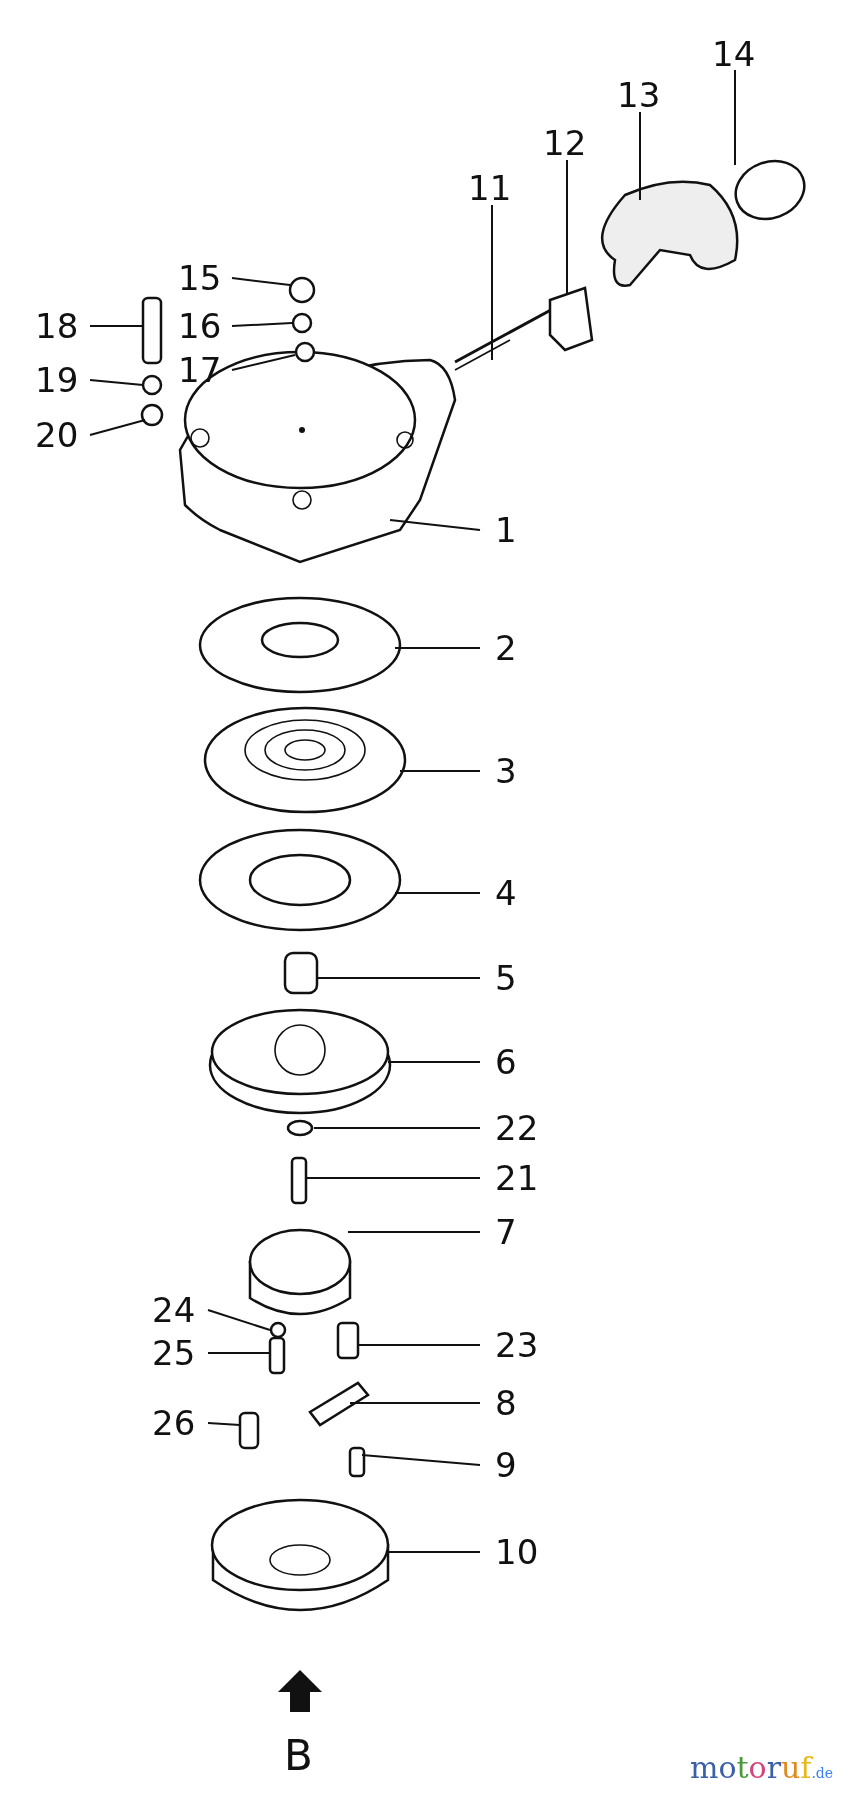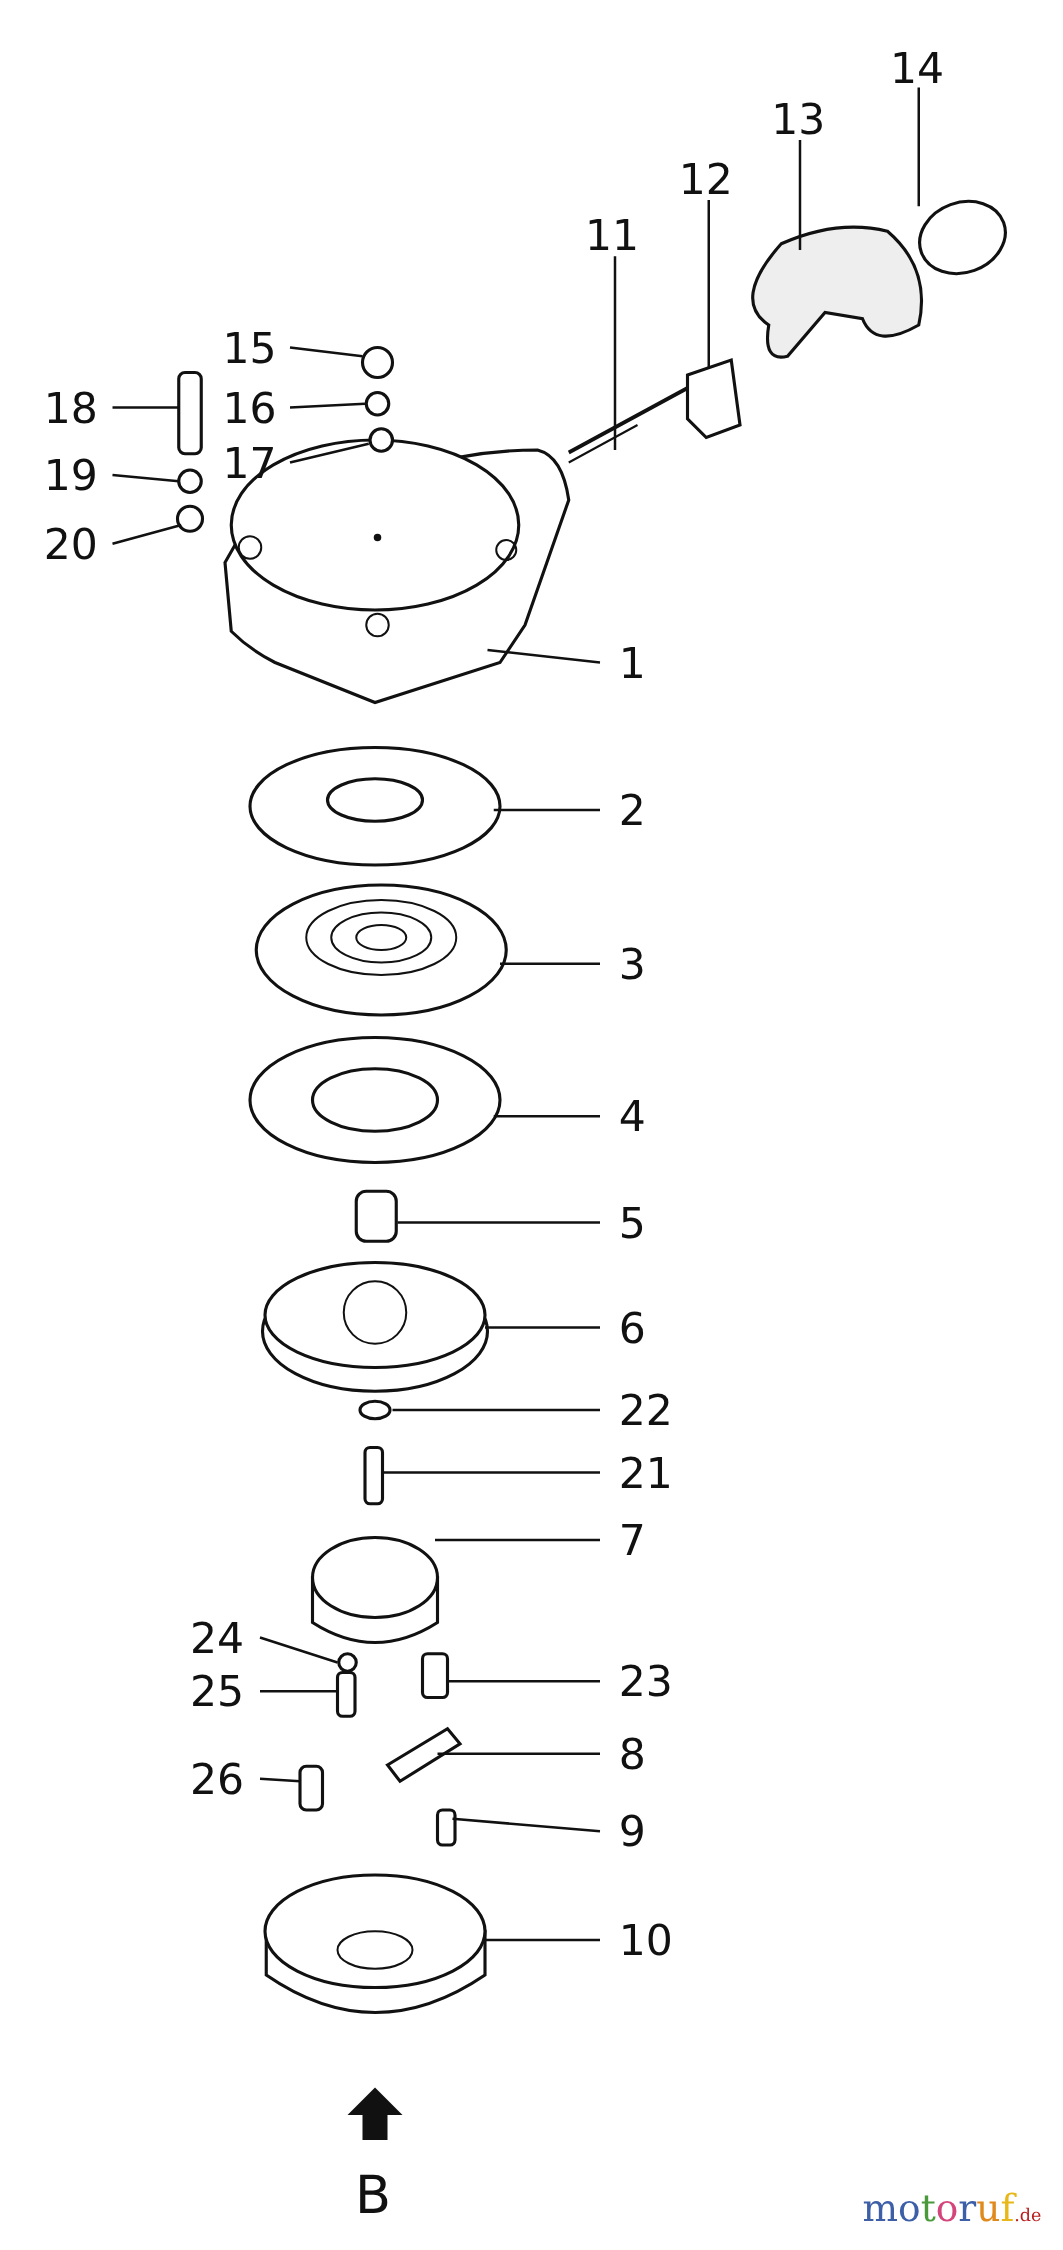--- a/index.html
+++ b/index.html
@@ -5,21 +5,21 @@
   html,body{margin:0;padding:0;background:#fff;}
   body{width:850px;height:1800px;position:relative;overflow:hidden;font-family:"DejaVu Sans","Liberation Sans",sans-serif;}
   svg{position:absolute;left:0;top:0;}
   .lbl{font-size:34px;fill:#111;}
   .line{stroke:#111;stroke-width:2;fill:none;}
   .part{stroke:#111;stroke-width:2.5;fill:#fff;}
   .thin{stroke:#111;stroke-width:1.6;fill:none;}
   .dot{fill:#111;}
   .wm{position:absolute;left:690px;top:1750px;font-family:"DejaVu Serif","Liberation Serif",serif;font-size:30px;}
   .wm span{display:inline-block;}
-  .wm .de{font-size:14px;color:#b91c1c;}
+  .wm .de{font-size:14px;color:#3b82f6;}
 </style>
 </head>
 <body>
 
 <svg width="850" height="1800" viewBox="0 0 850 1800">
 
   <g>
     <path class="part" d="M180,450 L185,505 Q200,520 220,530 L300,562 L400,530 L420,500 L455,400 Q450,365 430,360 Q380,360 330,375 L200,415 Z"></path>
     <ellipse class="part" cx="300" cy="420" rx="115" ry="68"></ellipse>
     <circle class="dot" cx="302" cy="430" r="3"></circle>

